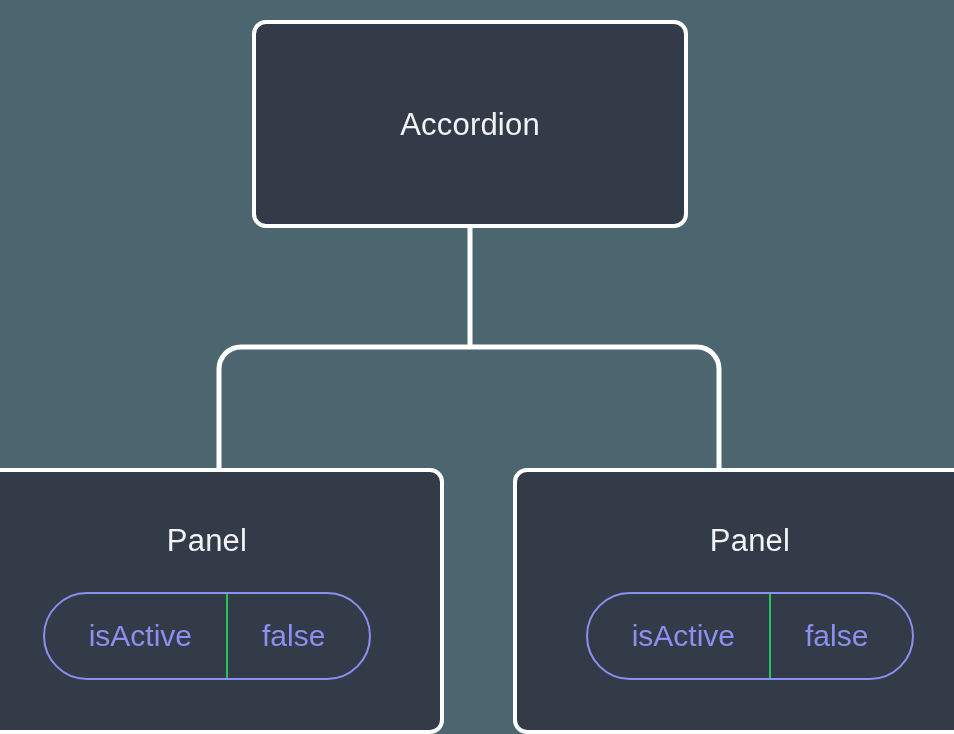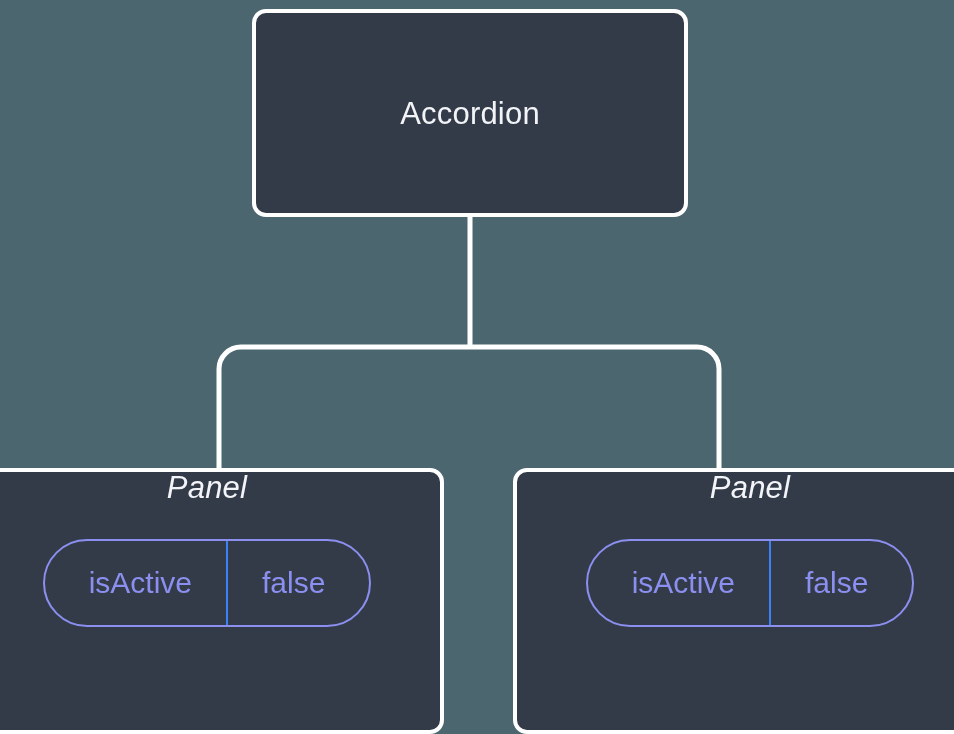--- a/index.html
+++ b/index.html
@@ -50,21 +50,21 @@
     font-size: 31px;
     font-weight: 400;
     letter-spacing: 0.2px;
     line-height: 1;
     white-space: nowrap;
   }
 
   
   #node-accordion {
     left: 252px;
-    top: 9px;
+    top: 20px;
     width: 436px;
     height: 208px;
     justify-content: center;
   }
 
   
   .node-panel {
     top: 468px;
     height: 266px;
     justify-content: flex-start;
@@ -72,21 +72,21 @@
   #node-panel-0 {
     left: -30px;
     width: 474px;
     border-bottom-left-radius: 14px;
   }
   #node-panel-1 {
     left: 513px;
     width: 474px;
   }
   .node-panel .node-title {
-    font-style: italic;
+    margin-top: 53px;
   }
 
   
   .prop-pill {
     margin-top: 36px;
     display: flex;
     align-items: stretch;
     box-sizing: border-box;
     border: 2px solid #8b8ff0;
     border-radius: 999px;
@@ -99,21 +99,21 @@
     align-items: center;
     justify-content: center;
     color: #8b8ff0;
     font-size: 30px;
     line-height: 1;
     white-space: nowrap;
     box-sizing: border-box;
   }
   .prop-key {
     padding: 0 34px 0 44px;
-    border-right: 2px solid #3b82f6;
+    border-right: 2px solid #22c55e;
   }
   .prop-val {
     padding: 0 44px 0 34px;
     text-align: right;
   }
 </style>
 </head>
 <body>
 
 <div id="diagram">

